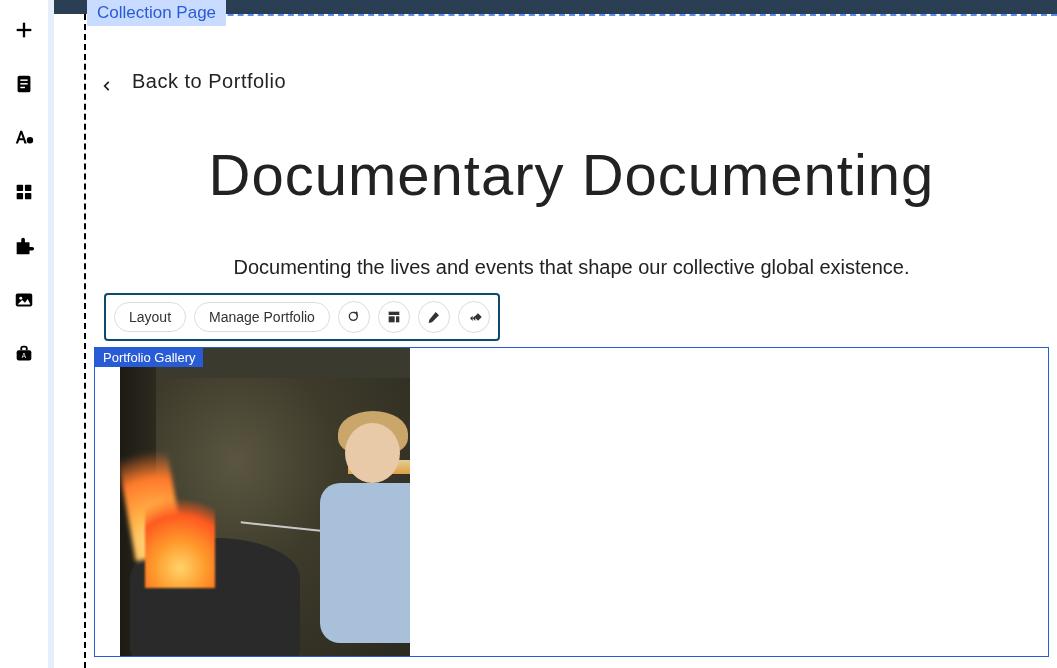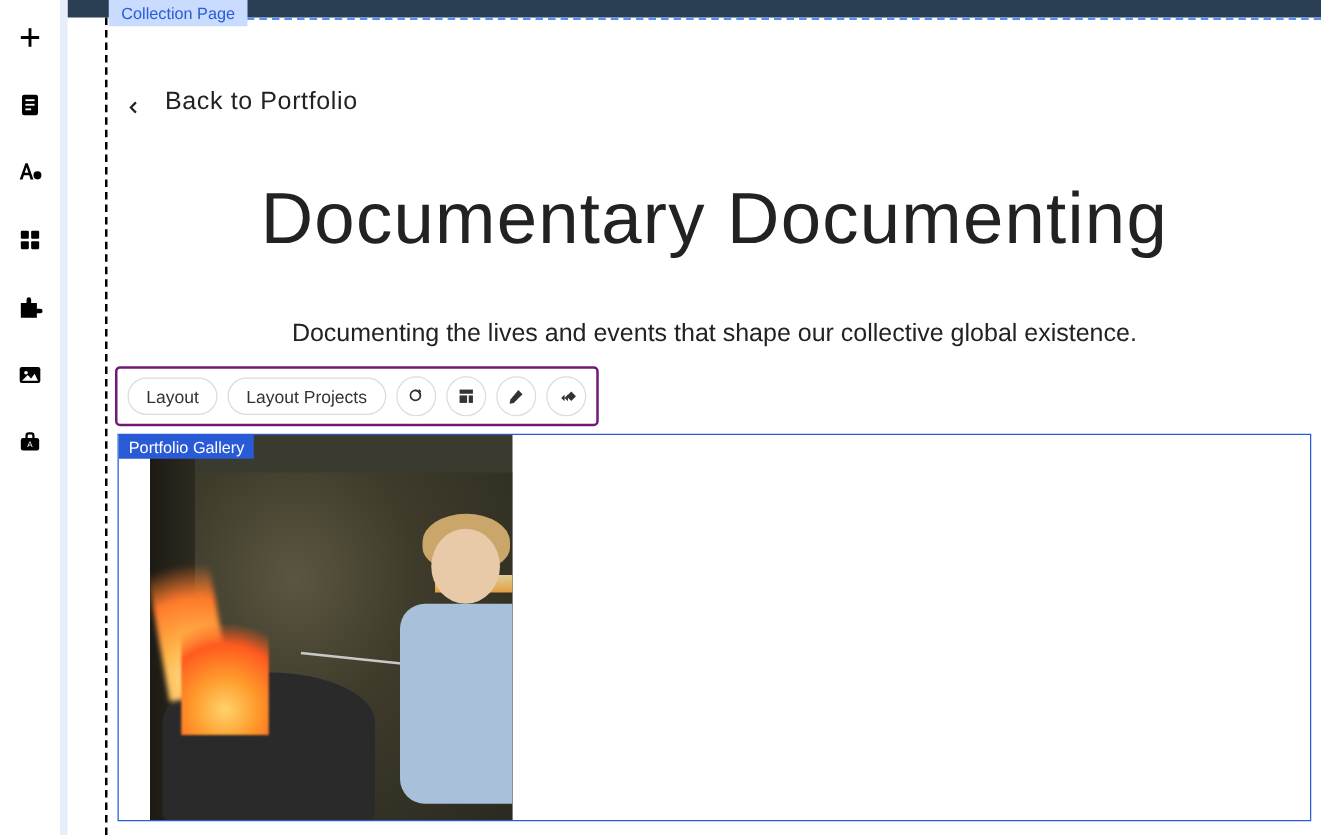--- a/index.html
+++ b/index.html
@@ -50,21 +50,21 @@
     position: absolute;
     left: 87px; right: 0; top: 14px;
     height: 0;
     border-top: 2px dashed #5a8dee;
     z-index: 6;
   }
   .tag {
     position: absolute;
     background: #c9dbff;
     color: #2a5bd7;
-    font-size: 13px;
+    font-size: 17px;
     padding: 3px 10px;
     z-index: 20;
   }
   .tag.collection { left: 87px; top: 0; }
   .canvas {
     position: absolute;
     left: 84px; top: 14px; right: 0; bottom: 0;
     background: #fff;
     border-left: 2px dashed #000;
     padding-top: 56px;
@@ -98,22 +98,22 @@
   .page-subtitle {
     font-family: "Futura", "Century Gothic", "Trebuchet MS", sans-serif;
     font-weight: 300;
     font-size: 20px;
     text-align: center;
     color: #222;
     margin-bottom: 14px;
     margin-top: 48px;
   }
   .toolbar {
-    margin-left: 6px;
-    border: 2px solid #701a75;
+    margin-left: 18px;
+    border: 2px solid #0c4a6e;
     border-radius: 4px;
     padding: 6px 8px;
     display: inline-flex;
     gap: 8px;
     align-items: center;
     background: #fff;
   }
   .pill {
     background: #fff;
     border: 1px solid #dcdcdc;
@@ -282,21 +282,21 @@
         </svg>
     </span>
     <span class="back-label">Back to Portfolio</span>
   </div>
 
   <h1 class="page-title">Documentary Documenting</h1>
   <p class="page-subtitle">Documenting the lives and events that shape our collective global existence.</p>
 
   <div class="toolbar">
     <button class="pill">Layout</button>
-    <button class="pill">Layout Projects</button>
+    <button class="pill">Manage Portfolio</button>
     <div class="circle-btn">
       <svg viewBox="0 0 24 24" fill="none" stroke="currentColor" stroke-width="2">
           <circle cx="11" cy="11" r="6"></circle>
           <path d="M11 5 a6 6 0 0 1 6 6"></path>
           <polyline points="15 3 18 6 15 9" fill="currentColor" stroke="none"></polyline>
         </svg>
     </div>
     <div class="circle-btn">
       <svg viewBox="0 0 24 24" fill="currentColor">
           <rect x="4" y="4" width="16" height="5"></rect>

